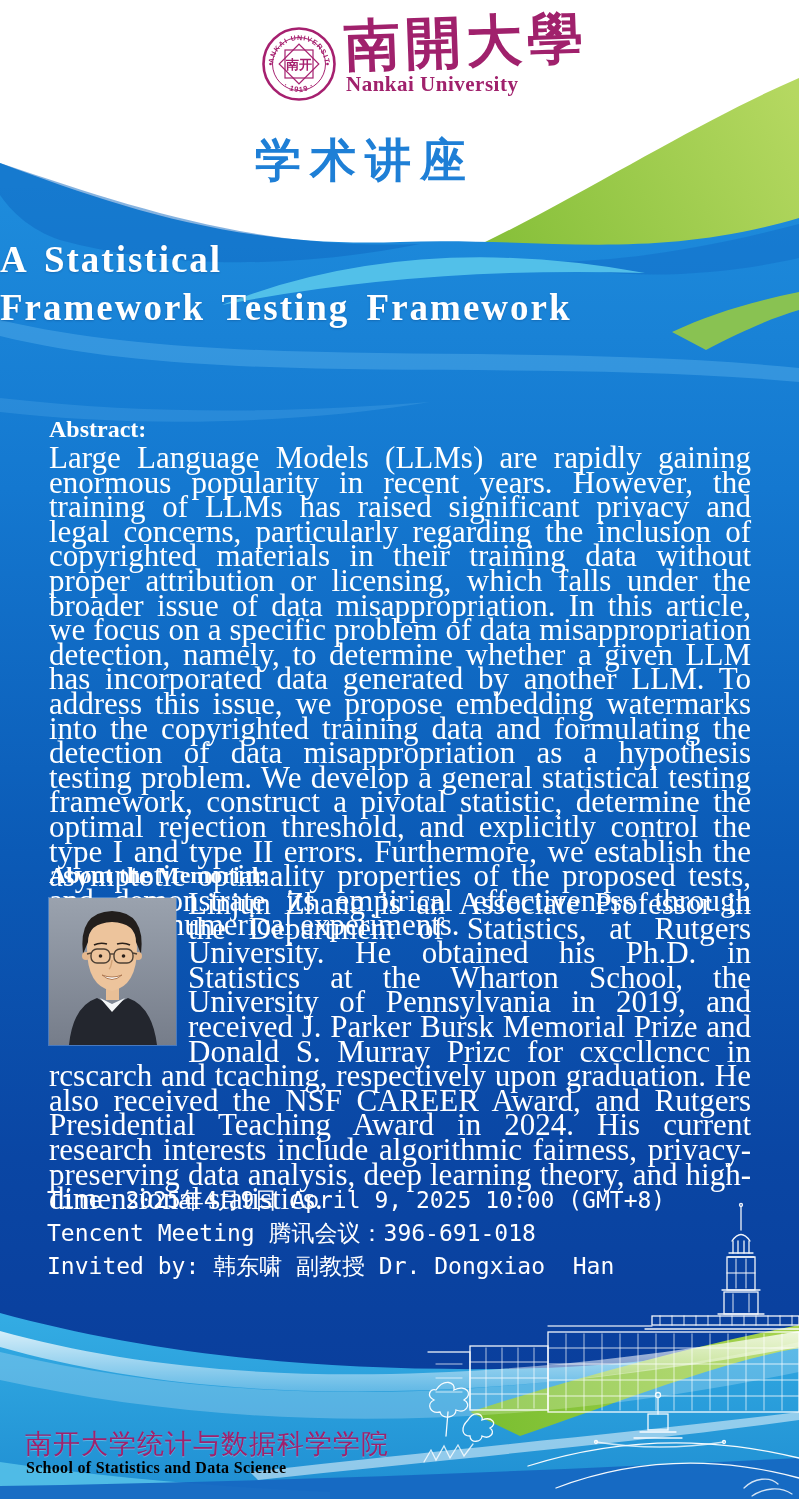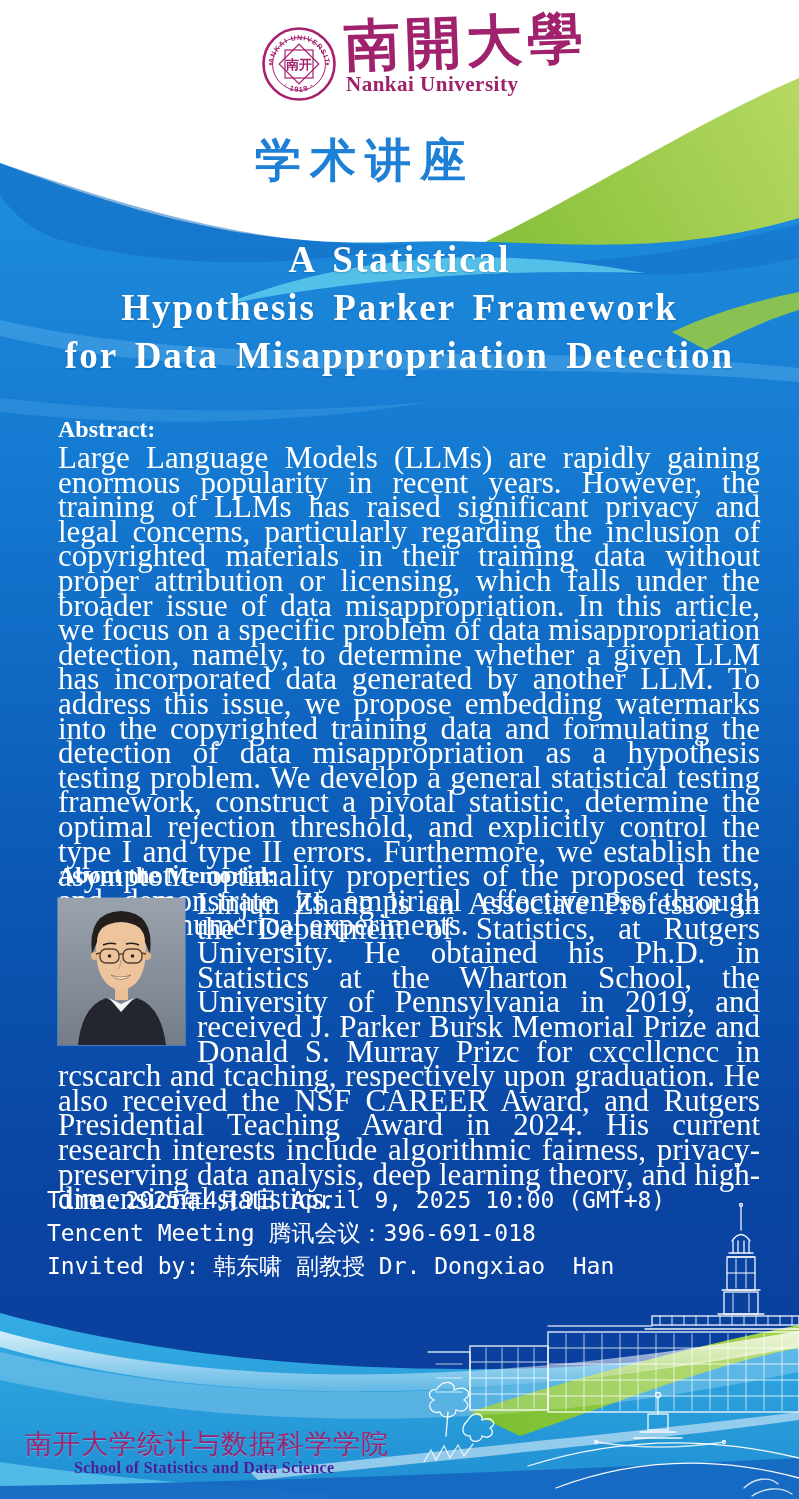--- a/index.html
+++ b/index.html
@@ -25,28 +25,28 @@
   }
   .event-type{
     position:absolute;left:0;top:130px;width:730px;z-index:2;
     text-align:center;font-size:46px;font-weight:bold;color:#1E7FD6;
     letter-spacing:9px;font-family:"Liberation Serif",serif;
   }
 
   
   .title{
     position:absolute;left:0;top:236px;width:799px;z-index:2;
-    text-align:center;color:#ffffff;font-weight:bold;
+    text-align:left;color:#ffffff;font-weight:bold;
     font-size:37px;line-height:48px;letter-spacing:2px;word-spacing:6px;
     text-shadow:0 1px 2px rgba(0,40,90,.25);white-space:nowrap;
   }
   .title span{display:block;}
 
   
-  .section{position:absolute;left:49px;width:702px;z-index:2;color:#fff;margin-left:9px;}
+  .section{position:absolute;left:49px;width:702px;z-index:2;color:#fff;}
   .sec-abstract{top:416px;}
   .sec-speaker{top:862px;}
   .sec-h{font-size:24px;font-weight:bold;margin:0 0 3px 0;}
   .sec-p{
     margin:0;font-size:31px;line-height:24.6px;text-align:justify;
     text-justify:inter-word;
   }
   .photo{
     float:left;width:127px;height:147px;margin:6px 12px 2px 0;
     outline:1px solid rgba(255,255,255,.25);
@@ -61,21 +61,21 @@
   .details div{white-space:pre;}
 
   
   .school-cn{
     position:absolute;left:25px;top:1426px;z-index:4;
     font-size:27px;font-weight:normal;color:#A0216C;letter-spacing:1px;
     text-shadow:0 1px 0 rgba(255,255,255,.25);
   }
   .school-en{
     position:absolute;left:26px;top:1459px;z-index:4;
-    font-size:16px;font-weight:bold;color:#4c1d95;letter-spacing:.3px;margin-left:48px;
+    font-size:16px;font-weight:bold;color:#000000;letter-spacing:.3px;
   }
 </style>
 </head>
 <body>
 
 <div class="poster">
 
   <svg class="bg" width="799" height="1499" viewBox="0 0 799 1499">
     <defs>
       <linearGradient id="gBody" gradientUnits="userSpaceOnUse" x1="0" y1="185" x2="0" y2="1400">
@@ -147,22 +147,21 @@
     <circle cx="66.5" cy="38" r="1.3" fill="#A6206F"></circle>
     <text x="38" y="43" font-size="13" text-anchor="middle" fill="#A6206F" font-weight="bold">南开</text>
   </svg>
 
   <div class="calligraphy">南開大學</div>
   <div class="uni-en">Nankai University</div>
   <div class="event-type">学术讲座</div>
 
   <div class="title">
     <span>A Statistical</span>
-    <span>Hypothesis Parker Framework</span>
-    <span>for Data Misappropriation Detection</span>
+    <span>Framework Testing Framework</span>
   </div>
 
   <div class="section sec-abstract">
     <div class="sec-h">Abstract:</div>
     <p class="sec-p">Large Language Models (LLMs) are rapidly gaining enormous popularity in recent years. However, the training of LLMs has raised significant privacy and legal concerns, particularly regarding the inclusion of copyrighted materials in their training data without proper attribution or licensing, which falls under the broader issue of data misappropriation. In this article, we focus on a specific problem of data misappropriation detection, namely, to determine whether a given LLM has incorporated data generated by another LLM. To address this issue, we propose embedding watermarks into the copyrighted training data and formulating the detection of data misappropriation as a hypothesis testing problem. We develop a general statistical testing framework, construct a pivotal statistic, determine the optimal rejection threshold, and explicitly control the type I and type II errors. Furthermore, we establish the asymptotic optimality properties of the proposed tests, and demonstrate its empirical effectiveness through intensive numerical experiments.</p>
   </div>
 
   <div class="section sec-speaker">
     <div class="sec-h">About the Memorial:</div>
     <div class="photo">

